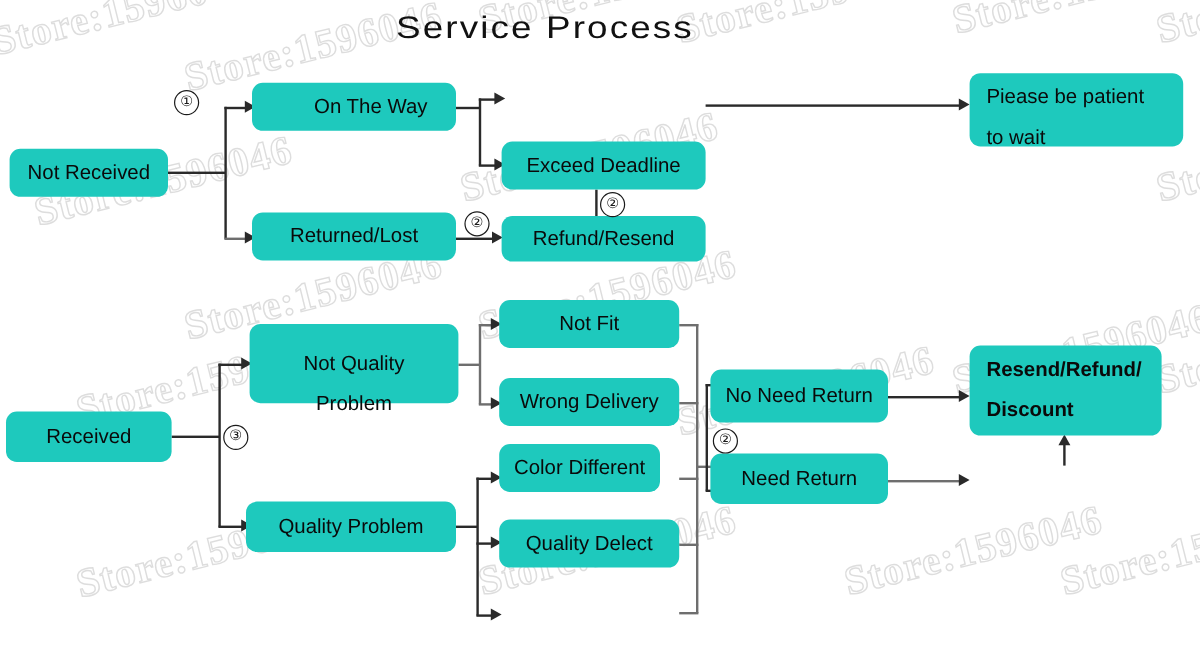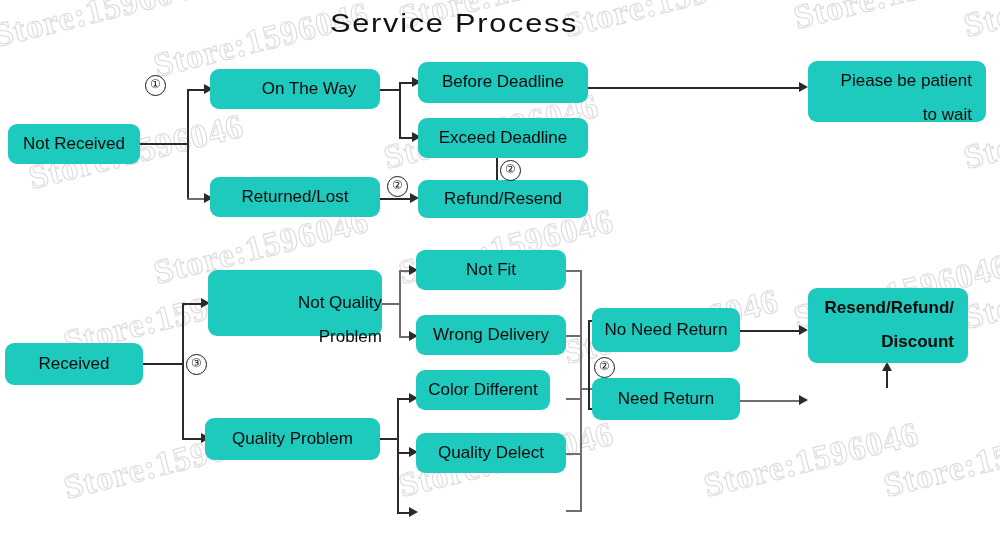--- a/index.html
+++ b/index.html
@@ -61,21 +61,21 @@
     line-height:1.55;
     z-index:8;
     box-sizing:border-box;
     padding:2px 6px;
   }
   .node.two-line{
     display:block;
     padding:7px 14px;
     text-align:left;
   }
-  .node.two-line .l1,.node.two-line .l2{display:block;text-align:right;}
+  .node.two-line .l1,.node.two-line .l2{display:block;}
   .node.two-line .l2{margin-top:8px;}
   .node.center2{
     display:block;
     padding:20px 0 7px 0;
     text-align:center;
   }
   
   .ln{
     position:absolute;
     background:#2a2a2a;
@@ -171,23 +171,20 @@
     <span>Returned/Lost</span>
   </div>
 
   <div class="ln h" style="left:380px;top:89px;width:20px;"></div>
   <div class="ln v" style="left:399px;top:82px;height:56px;"></div>
   <div class="ln h" style="left:399px;top:82px;width:14px;"></div>
   <div class="arrow right" style="left:412px;top:77px;"></div>
   <div class="ln h" style="left:399px;top:137px;width:14px;"></div>
   <div class="arrow right" style="left:412px;top:132px;"></div>
 
-  <div class="node" style="left:418px;top:62px;width:170px;height:41px;">
-    <span>Before Deadline</span>
-  </div>
 
   <div class="node" style="left:418px;top:118px;width:170px;height:40px;">
     <span>Exceed Deadline</span>
   </div>
 
   <div class="ln h" style="left:588px;top:87px;width:215px;"></div>
   <div class="arrow right" style="left:799px;top:82px;"></div>
 
   <div class="ln v" style="left:496px;top:158px;height:32px;"></div>
   <div class="arrow down" style="left:492px;top:188px;"></div>

